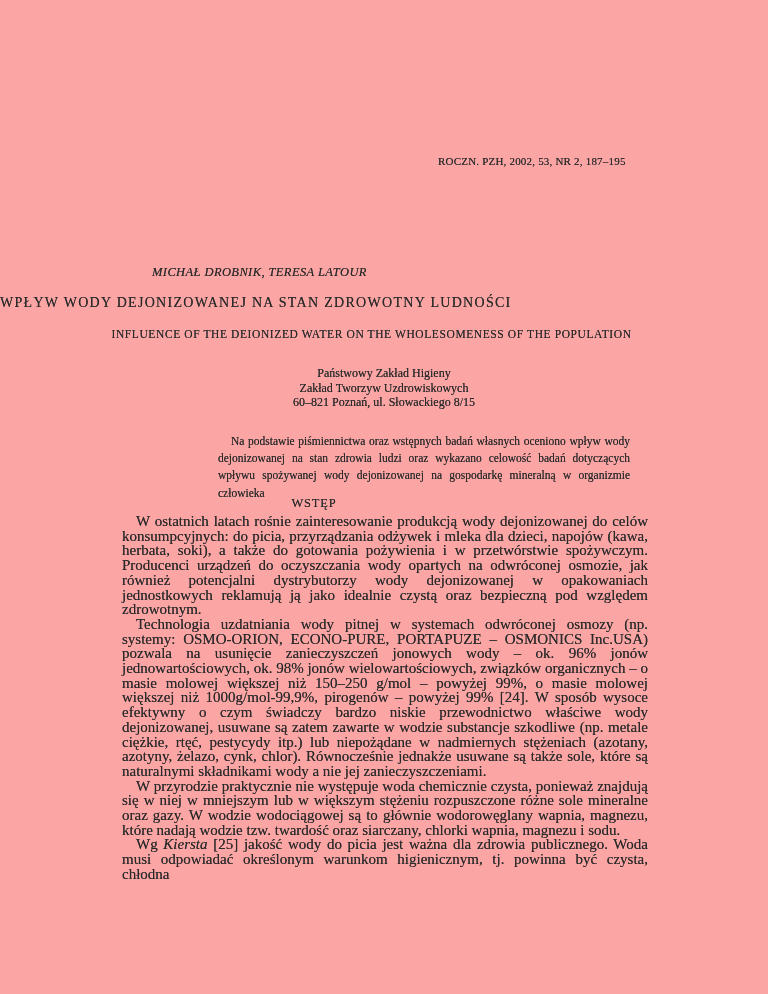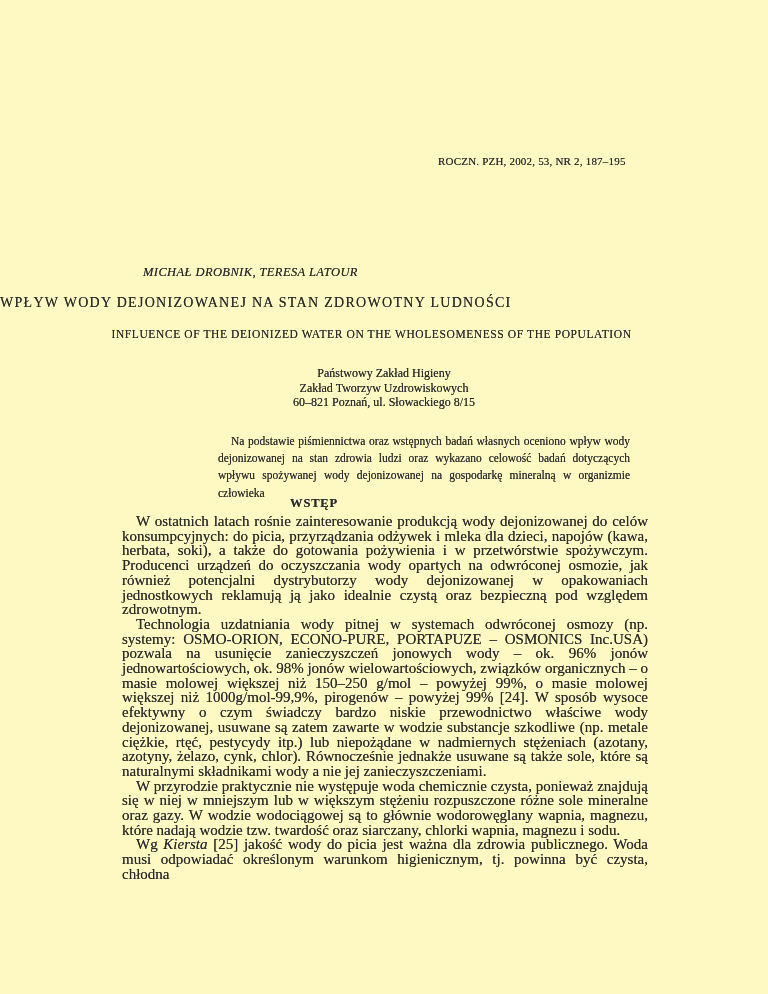--- a/index.html
+++ b/index.html
@@ -4,38 +4,38 @@
 <style>
   html, body {
     margin: 0;
     padding: 0;
     background: #ffffff;
   }
   .page {
     position: relative;
     width: 768px;
     height: 994px;
-    background: #fef9c3;
+    background: #fca5a5;
     font-family: "Liberation Serif", serif;
     color: #2a2a2a;
     text-shadow: 0 0 0.6px rgba(42,42,42,0.75);
     overflow: hidden;
   }
   .journal-ref {
     position: absolute;
     top: 155px;
     left: 438px;
     font-size: 11px;
     letter-spacing: 0.2px;
     white-space: nowrap;
   }
   .authors {
     position: absolute;
     top: 265px;
-    left: 143px;
+    left: 152px;
     font-style: italic;
     font-size: 12.5px;
     letter-spacing: 0.4px;
     white-space: nowrap;
   }
   .title-pl {
     position: absolute;
     top: 295px;
     left: 0;
     width: 768px;
@@ -76,21 +76,21 @@
     text-align: justify;
     text-indent: 13px;
   }
   .section-heading {
     position: absolute;
     top: 496px;
     left: 0;
     width: 628px;
     text-align: center;
     font-size: 12.5px;
-    font-weight: bold;
+    font-weight: normal;
     letter-spacing: 0.8px;
     margin: 0;
   }
   .body-text {
     position: absolute;
     top: 514px;
     left: 122px;
     width: 526px;
     font-size: 15px;
     line-height: 14.7px;

